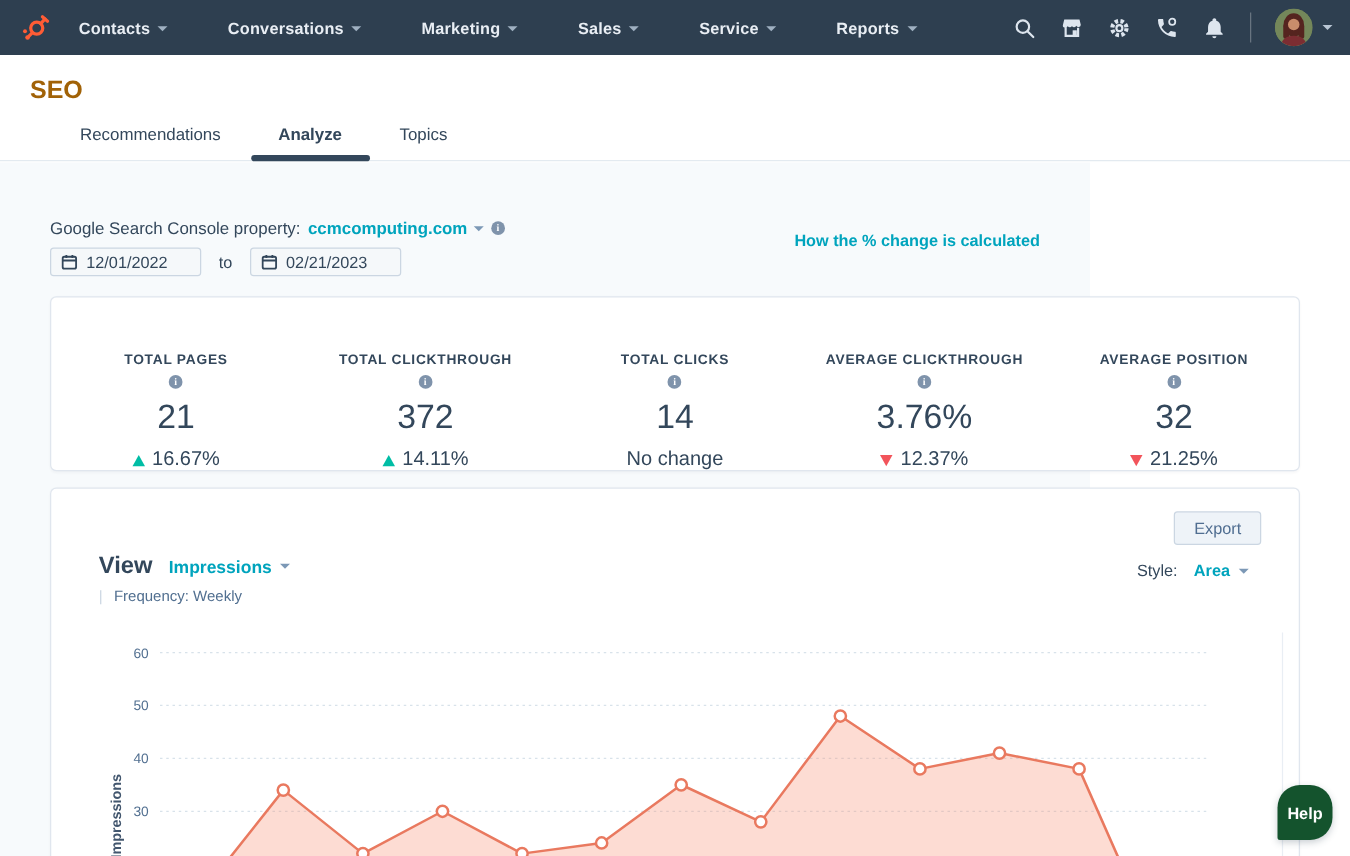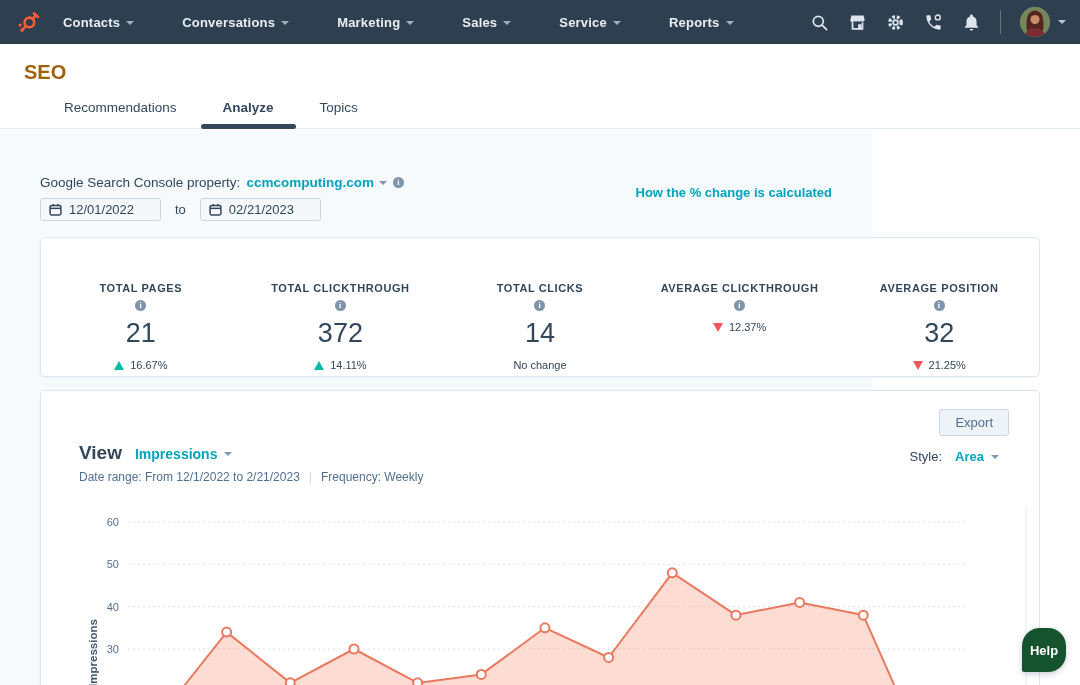--- a/index.html
+++ b/index.html
@@ -50,21 +50,21 @@
     display:flex; align-items:center; gap:7px; padding:0 8px; font-size:13px; color:#33475b; cursor:text; }
   .to-label { font-size:13px; color:#33475b; padding:0 4px; }
 
   .card { position:absolute; background:#fff; border:1px solid #e0e6ee; border-radius:5px;
     box-shadow:0 1px 2px rgba(45,62,80,.04); }
   .stats-card { left:40px; top:107px; width:1000px; height:140px; display:flex; }
   .stat-col { flex:1; text-align:center; padding-top:44px; }
   .stat-label { font-size:11px; font-weight:bold; letter-spacing:.6px; color:#33475b;
     display:flex; align-items:center; justify-content:center; gap:6px;flex-direction:column; }
   .stat-value { font-size:27px; color:#33475b; margin-top:7px; }
-  .stat-change { font-size:11px; color:#33475b; margin-top:10px;
+  .stat-change { font-size:16px; color:#33475b; margin-top:10px;
     display:flex; align-items:center; justify-content:center; gap:6px; }
   .tri-up { width:0; height:0; border-left:5px solid transparent; border-right:5px solid transparent;
     border-bottom:9px solid #00bda5; }
   .tri-down { width:0; height:0; border-left:5px solid transparent; border-right:5px solid transparent;
     border-top:9px solid #f2545b; }
 
   .chart-card { left:40px; top:260px; width:1000px; height:430px; }
   .export-btn { position:absolute; right:30px; top:18px; padding:5px 15px; font-size:13px; color:#506e91;
     background:#eef3f8; border:1px solid #cbd6e2; border-radius:3px; cursor:pointer;
     font-family:"Liberation Sans", sans-serif; }
@@ -250,20 +250,21 @@
       <div class="stat-value">14</div>
       <div class="stat-change">
           <span>No change</span>
         </div>
     </div>
     <div class="stat-col">
       <div class="stat-label">
           <span>AVERAGE CLICKTHROUGH</span>
           <span class="info-dot">i</span>
         </div>
+      <div class="stat-value">3.76%</div>
       <div class="stat-change">
           <i class="tri-down"></i>
           <span>12.37%</span>
         </div>
     </div>
     <div class="stat-col">
       <div class="stat-label">
           <span>AVERAGE POSITION</span>
           <span class="info-dot">i</span>
         </div>
@@ -278,21 +279,20 @@
   <div class="card chart-card">
     <button class="export-btn">Export</button>
     <div class="view-row">
       <span class="view-label">View</span>
       <span class="teal-link view-select">
         <span>Impressions</span>
         <i class="caret prop-caret"></i>
       </span>
     </div>
     <div class="meta-row">
-      <span>Date range: From 12/1/2022 to 2/21/2023</span>
       <span class="meta-sep">|</span>
       <span>Frequency: Weekly</span>
     </div>
     <div class="style-row">
       <span>Style:</span>
       <span class="teal-link style-select">
         <span>Area</span>
         <i class="caret prop-caret"></i>
       </span>
     </div>

